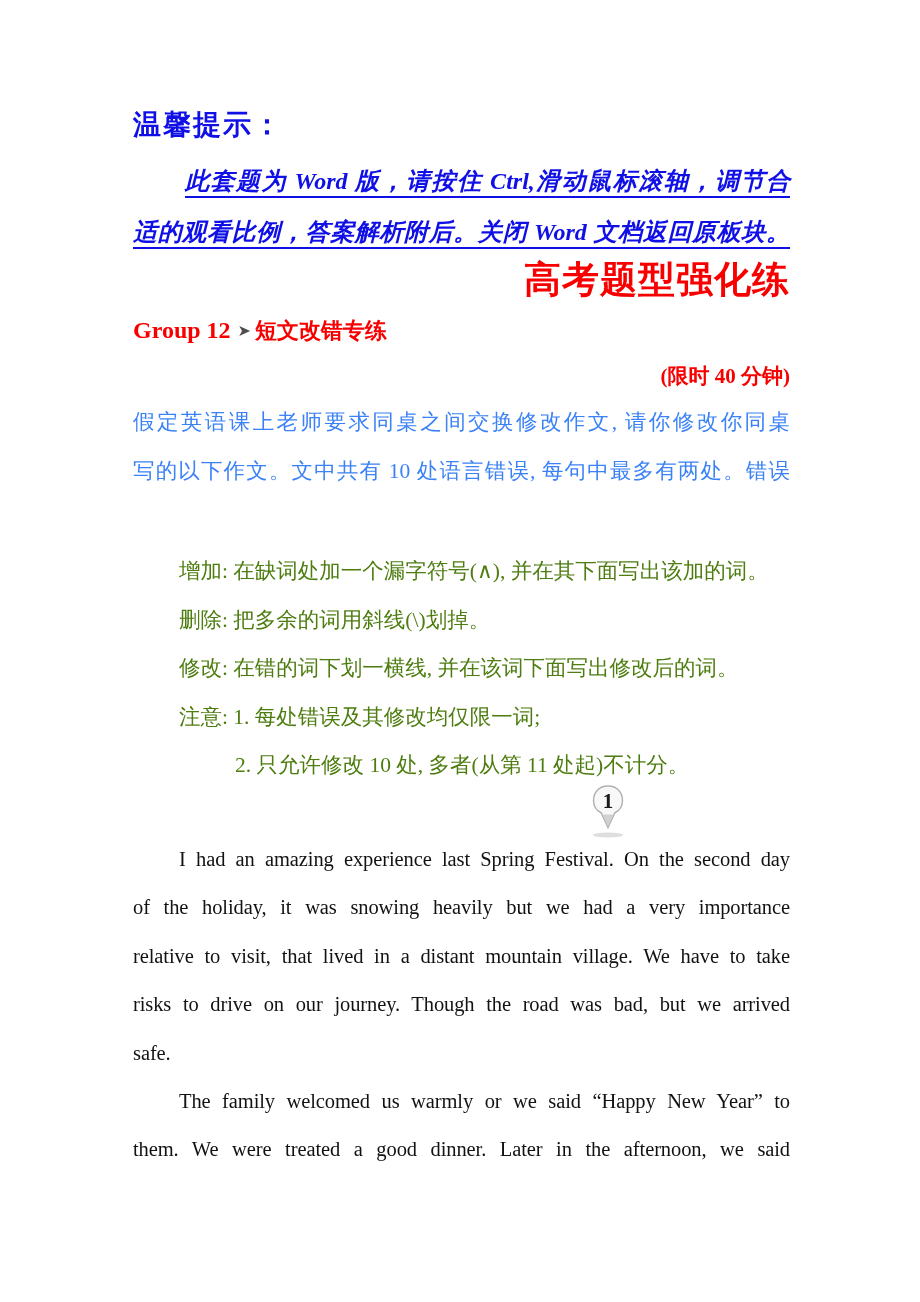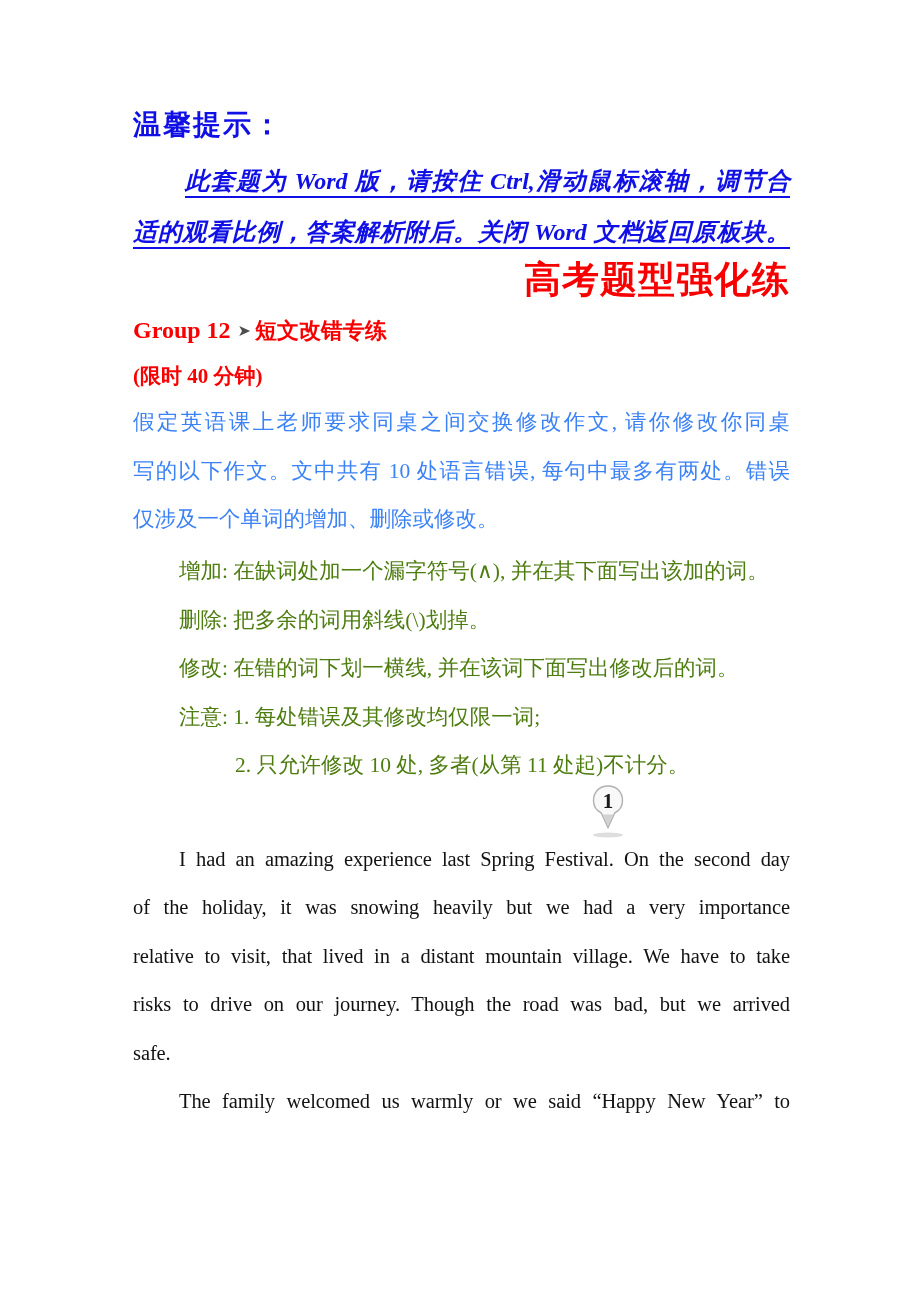--- a/index.html
+++ b/index.html
@@ -38,21 +38,21 @@
     top:316px; font-size:24px; font-weight:bold; color:#f80000;
     text-align:left;
   }
   .group-topic { font-family:"Liberation Sans","DejaVu Sans",sans-serif; font-size:22px; }
   .arrow {
     color:#4d4d4d; font-size:16px; margin:0 4px 0 7px;
     position:relative; top:-2px; font-family:"DejaVu Sans",sans-serif;
   }
   .limit {
     top:362px; font-size:21px; font-weight:bold; color:#f80000;
-    text-align:left;
+    text-align:right;
   }
 
   .intro { top:398px; font-size:21.5px; line-height:48.5px; color:#3b82f6; }
 
   .instructions { top:547px; font-size:21.5px; line-height:48.6px; color:#4d7c0f; }
   .ins { padding-left:46px; }
   .ins-deep { padding-left:102px; }
 
   .eng { font-size:20.5px; line-height:48.4px; color:#121212; letter-spacing:-0.1px; }
   .p1 { top:835px; }
@@ -82,41 +82,41 @@
 
     <div class="group-line">
       <span>Group 12</span><span class="arrow">➤</span><span class="group-topic">短文改错专练</span>
     </div>
 
     <div class="limit">(限时 40 分钟)</div>
 
     <div class="intro">
         <div class="tline just">假定英语课上老师要求同桌之间交换修改作文, 请你修改你同桌</div>
         <div class="tline just">写的以下作文。文中共有 10 处语言错误, 每句中最多有两处。错误</div>
-        <div class="tline">仅涉及一个单词的增加、删除或修改。</div>
       </div>
 
     <div class="instructions">
       <div class="ins">增加: 在缺词处加一个漏字符号(∧), 并在其下面写出该加的词。</div>
       <div class="ins">删除: 把多余的词用斜线(\)划掉。</div>
       <div class="ins">修改: 在错的词下划一横线, 并在该词下面写出修改后的词。</div>
       <div class="ins">注意: 1. 每处错误及其修改均仅限一词;</div>
       <div class="ins ins-deep">2. 只允许修改 10 处, 多者(从第 11 处起)不计分。</div>
     </div>
 
     <div class="p1 indent-first eng">
         <div class="tline just">I had an amazing experience last Spring Festival. On the second day</div>
         <div class="tline just">of the holiday, it was snowing heavily but we had a very importance</div>
         <div class="tline just">relative to visit, that lived in a distant mountain village. We have to take</div>
         <div class="tline just">risks to drive on our journey. Though the road was bad, but we arrived</div>
         <div class="tline">safe.</div>
       </div>
 
     <div class="p2 indent-first eng">
         <div class="tline just">The family welcomed us warmly or we said “Happy New Year” to</div>
+        <div class="tline just">them. We were treated a good dinner. Later in the afternoon, we said</div>
       </div>
   </div>
 
   <div class="pin">
     <svg width="46" height="58" viewBox="0 0 46 58">
       <ellipse cx="23" cy="52" rx="15" ry="2.5" fill="#dedede"></ellipse>
       <path d="M23 3 C14 3 8.5 9.5 8.5 17.5 C8.5 23.2 11.8 27.8 16.3 30 L23 44.5 L29.7 30 C34.2 27.8 37.5 23.2 37.5 17.5 C37.5 9.5 32 3 23 3 Z" fill="#f8f8f8" stroke="#b0b0b0" stroke-width="1.4"></path>
       <path d="M17.5 31.5 L28.5 31.5 L23 43 Z" fill="#d2d2d2"></path>
       <text x="23" y="25" text-anchor="middle" fill="#1a1a1a">1</text>
     </svg>

